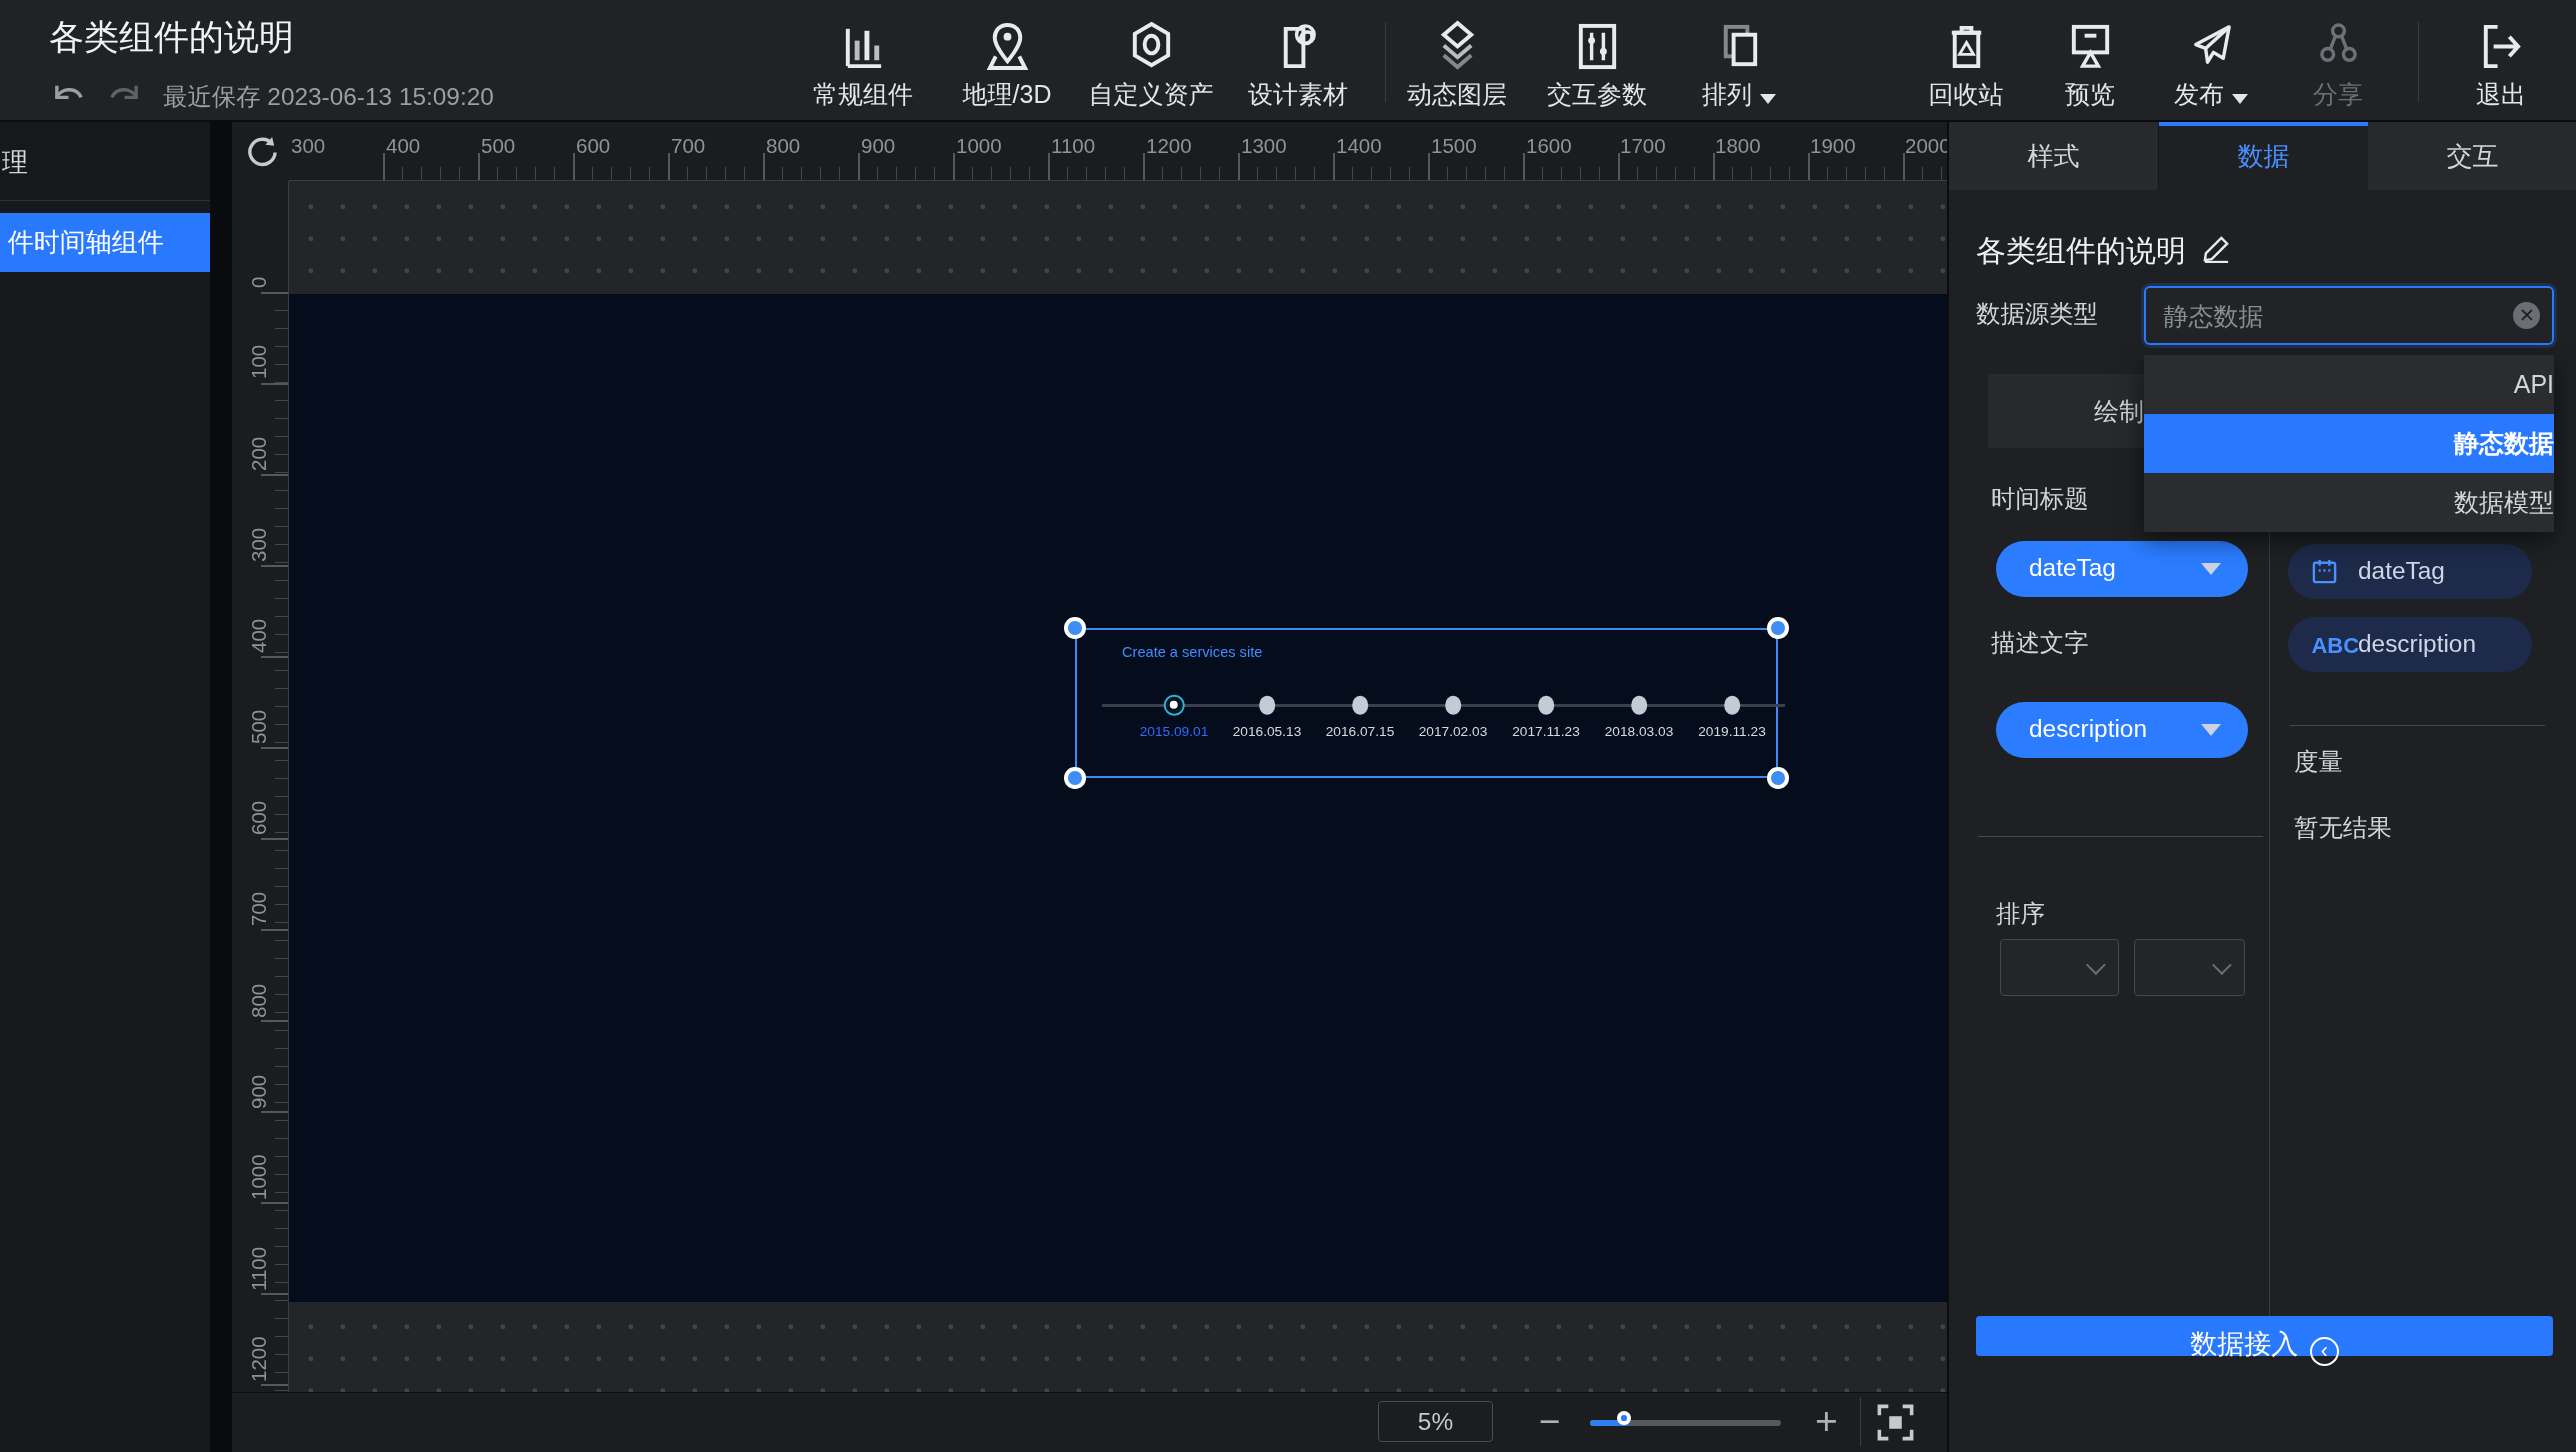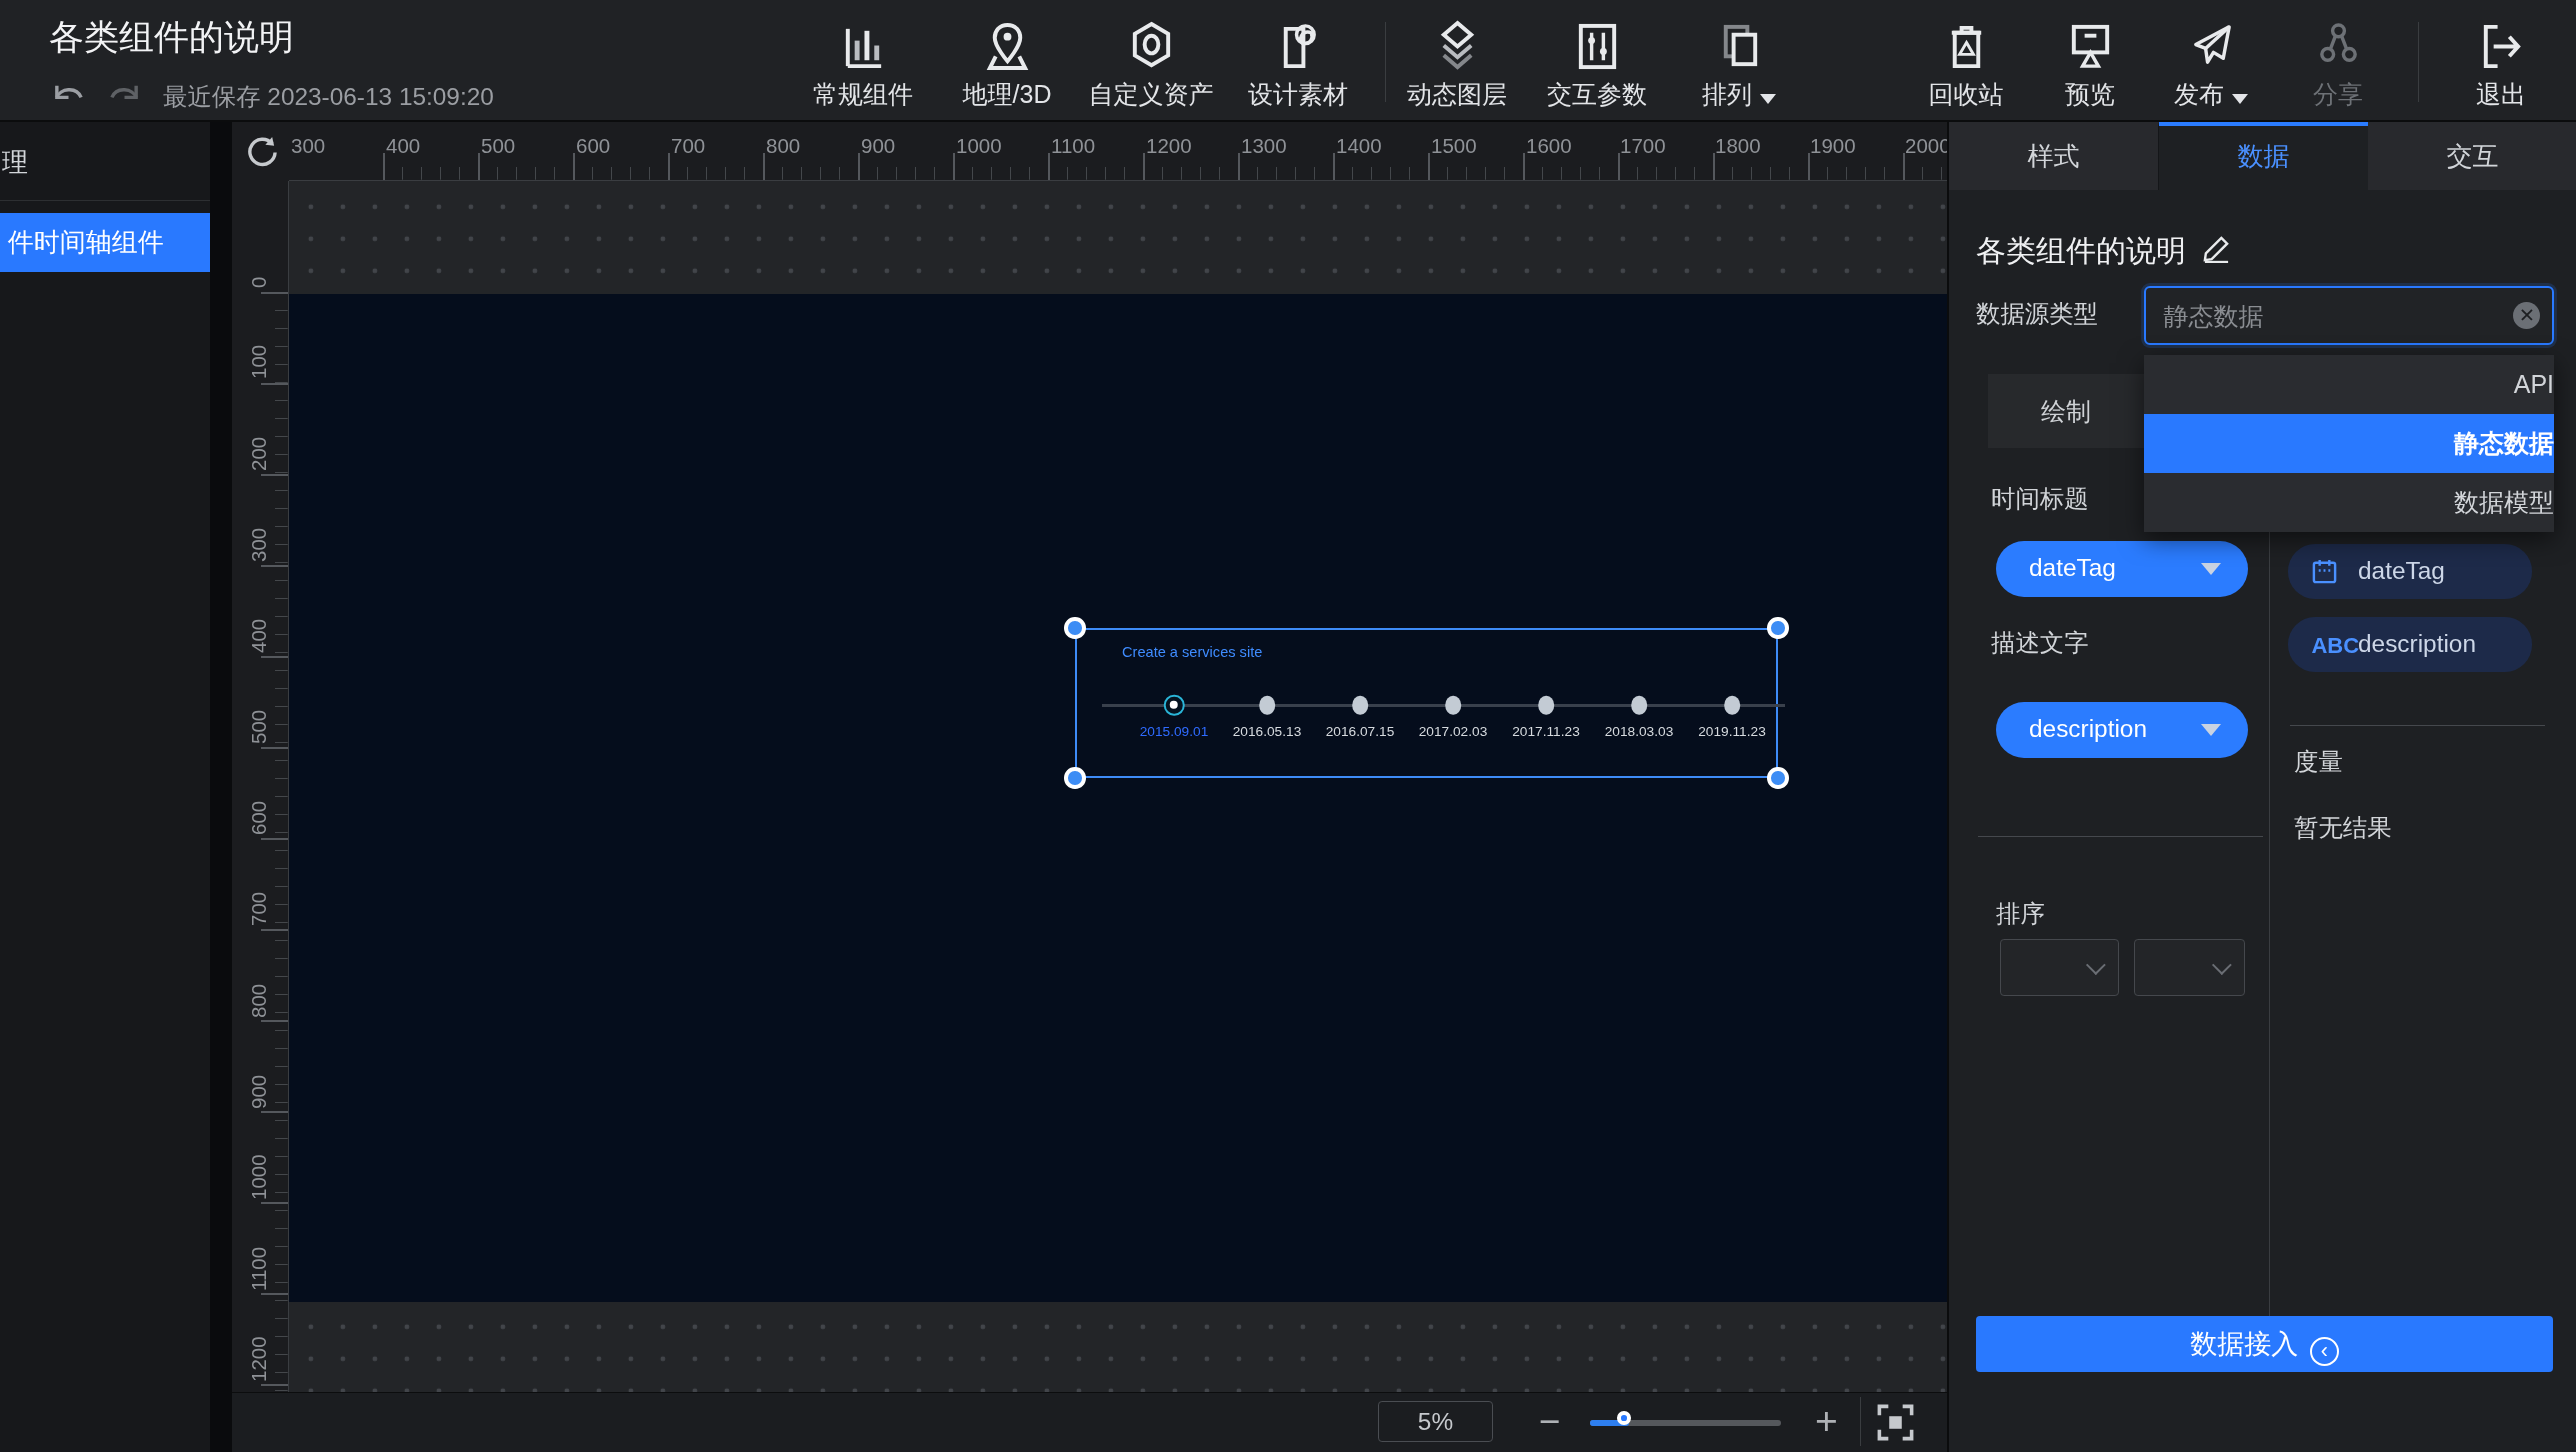--- a/index.html
+++ b/index.html
@@ -69,36 +69,36 @@
   
   #panel { position:absolute; left:1947px; top:122px; width:629px; height:1331px; background:#1e2023; border-left:2px solid #0b0c0d; z-index:25; }
   .tab { position:absolute; top:0; width:210px; height:68px; background:#28292d; border-top:4.9px solid transparent; border-right:1px solid #151619; color:#d2d5d9; font-size:26px; text-align:center; line-height:60px; cursor:pointer; }
   .tab.active { background:#1e2023; border-top-color:#2b7cff; color:#4a90ff; }
   .comp-header { position:absolute; left:27px; top:109px; font-size:30px; color:#f0f1f3; }
   .comp-header svg { margin-left:15.6px; vertical-align:-2px; }
   .flabel { position:absolute; font-size:24.4px; color:#d2d5d9; }
   #ds-input { position:absolute; left:195px; top:164px; width:410px; height:59px; background:#212326; border:2.9px solid #2979ff; border-radius:5.9px; box-shadow:0 0 0 2.9px rgba(41,121,255,.18); cursor:text; }
   #ds-input .ph { position:absolute; left:17.6px; top:11.7px; font-size:25px; color:#8a8d92; }
   #ds-clear { position:absolute; right:11.7px; top:13.7px; width:27px; height:27px; border-radius:50%; background:#6b6f75; color:#1d1f22; font-size:19.5px; line-height:26px; text-align:center; cursor:pointer; }
-  #draw-btn { position:absolute; left:39px; top:252px; width:156px; height:74px; background:#27292c; color:#cfd2d6; font-size:25px; text-align:center; line-height:74px; cursor:pointer; }
+  #draw-btn { position:absolute; left:39px; top:252px; width:156px; height:74px; background:#27292c; color:#cfd2d6; font-size:25px; text-align:right; line-height:74px; cursor:pointer; }
   #ds-menu { position:absolute; left:195px; top:233px; width:410px; background:#2a2c30; box-shadow:0 7.8px 23.4px rgba(0,0,0,.55); z-index:5; }
   .menu-item { height:59px; line-height:59px; padding-left:27px; font-size:25px; color:#d2d5d9; cursor:pointer;text-align:right; }
   .menu-item.selected { background:#2979ff; color:#ffffff; font-weight:bold; }
   .pill { position:absolute; left:47px; width:252px; height:56px; border-radius:28px; background:#2b7cff; cursor:pointer; }
   .pill .ptext { position:absolute; left:33px; top:12.7px; font-size:24.4px; color:#ffffff; }
   .pill .ptri { position:absolute; right:27px; top:22.4px; width:0; height:0; border-left:10.7px solid transparent; border-right:10.7px solid transparent; border-top:12.7px solid #c9d3e2; }
   #col-div { position:absolute; left:320px; top:258px; width:1px; height:941px; background:#3a3d41; }
   .chip { position:absolute; left:339px; width:244px; height:55px; border-radius:27px; background:#1d2a49; cursor:grab; }
   .chip .ctext { position:absolute; left:70px; top:12.7px; font-size:24.4px; color:#cdd7e8; }
   .chip .abc { position:absolute; left:23.4px; top:15.6px; font-size:22px; font-weight:bold; color:#4a90ff; letter-spacing:0; }
   .chip svg { position:absolute; left:23.4px; top:13.7px; }
   .hline { position:absolute; height:1px; background:#45484d; }
   .sortbox { position:absolute; top:817px; height:57px; background:#232528; border:1px solid #45484d; border-radius:3.9px; cursor:pointer; }
   .sortbox .chev { position:absolute; right:15.6px; top:17.6px; width:13.7px; height:13.7px; border-right:2.9px solid #6a6e74; border-bottom:2.9px solid #6a6e74; transform:rotate(45deg); }
-  #access-btn { position:absolute; left:27px; top:1194px; width:577px; height:56px; background:#2979ff; border-radius:3.9px; color:#ffffff; font-size:27px; text-align:center; line-height:56px; cursor:pointer; }
+  #access-btn { position:absolute; left:27px; top:1194px; width:577px; height:40px; background:#2979ff; border-radius:3.9px; color:#ffffff; font-size:27px; text-align:center; line-height:56px; cursor:pointer; }
   #access-btn .circ { display:inline-block; width:29px; height:29px; border:2px solid #ffffff; border-radius:50%; font-size:21.5px; line-height:25px; vertical-align:-4.9px; margin-left:11.7px; }
 </style>
 </head>
 <body>
 
 <div id="app">
 
   <div id="topbar">
     <div class="doc-title">各类组件的说明</div>
     <div class="histbtn" style="left:51px">

